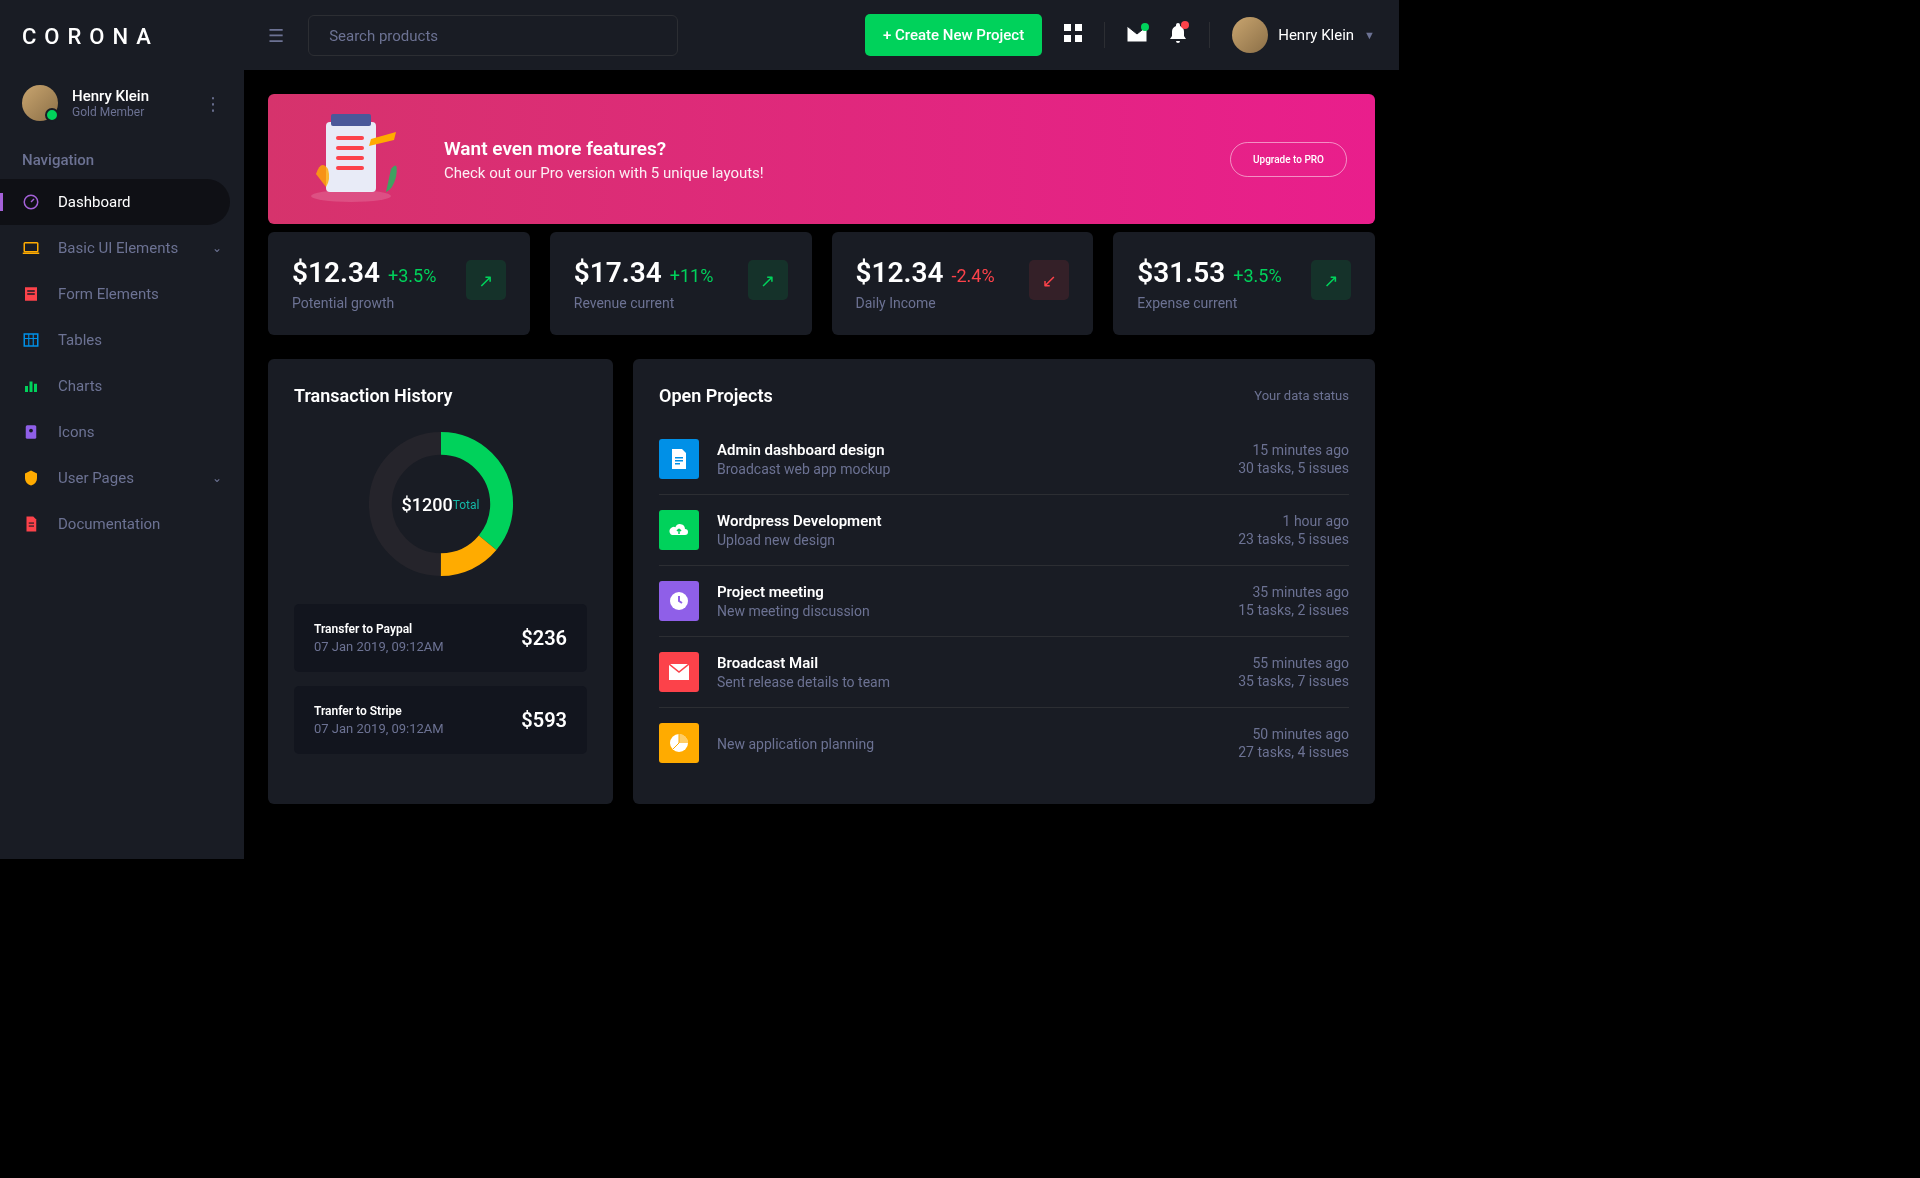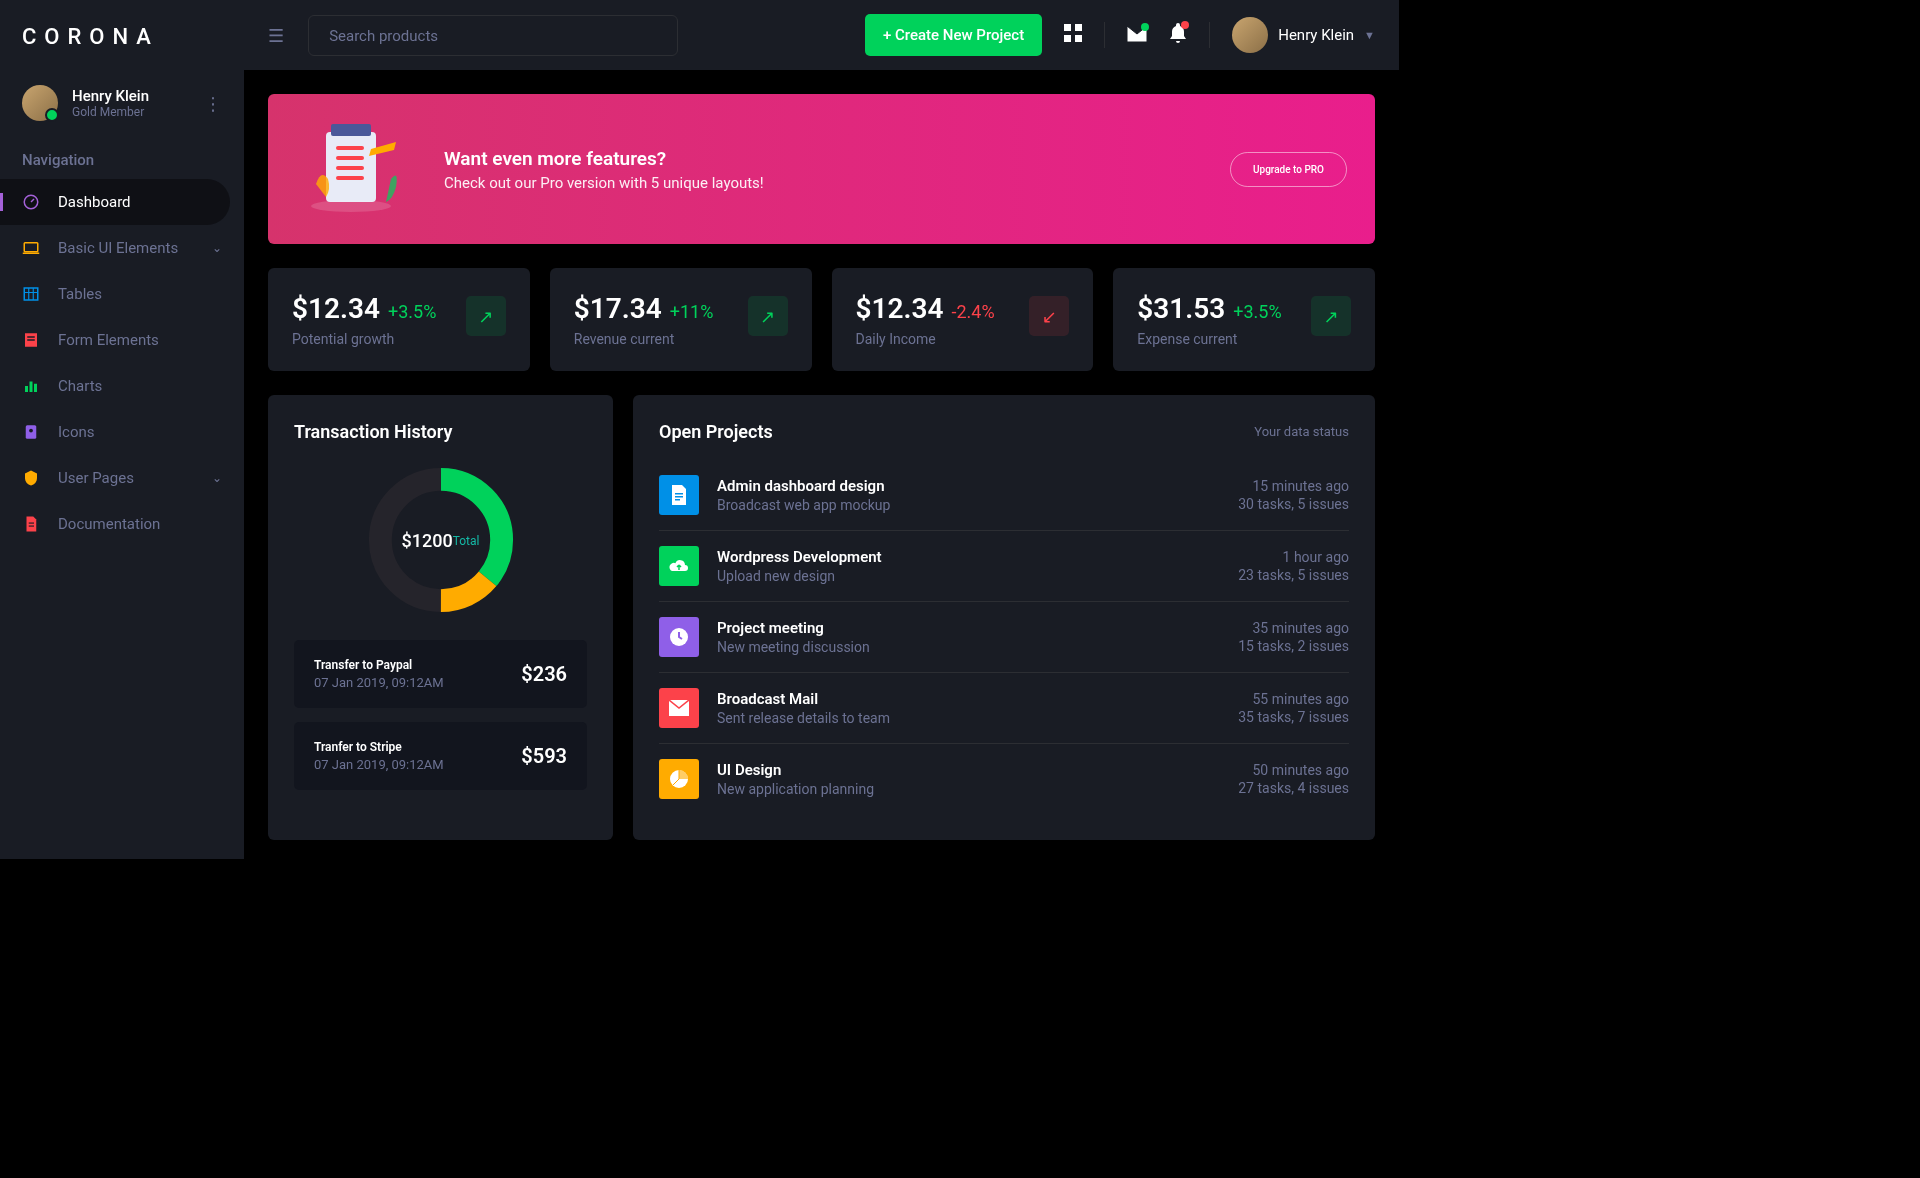--- a/index.html
+++ b/index.html
@@ -36,21 +36,21 @@
 .topbar-icon .dot { position: absolute; width: 8px; height: 8px; border-radius: 50%; top: -2px; right: -2px; }
 .dot.green { background: #00d25b; }
 .dot.red { background: #fc424a; }
 .topbar-divider { width: 1px; height: 26px; background: #2c2e33; }
 .topbar-user { display: flex; align-items: center; gap: 10px; cursor: pointer; }
 .topbar-avatar { width: 36px; height: 36px; border-radius: 50%; background: linear-gradient(135deg, #c9a56f, #8b6f47); }
 .topbar-username { font-size: 15px; color: #fff; }
 
 
 .content { padding: 24px; overflow-y: auto; flex: 1; }
-.promo { background: linear-gradient(90deg, #d6336c, #e91e8c); border-radius: 6px; padding: 30px 28px; display: flex; align-items: center; margin-bottom: 24px; position: relative; overflow: hidden; justify-content: flex-end; }
+.promo { background: linear-gradient(90deg, #d6336c, #e91e8c); border-radius: 6px; padding: 20px 28px; display: flex; align-items: center; margin-bottom: 8px; position: relative; overflow: hidden; justify-content: flex-end; }
 .promo-ill { width: 120px; height: 90px; margin-right: 28px; position: relative; }
 .promo-ill svg { width: 100%; height: 100%; }
 .promo-text h3 { font-size: 19px; font-weight: 600; margin-bottom: 4px; }
 .promo-text p { font-size: 15px; opacity: 0.92; }
 .promo-btn { margin-left: auto; border: 1px solid rgba(255,255,255,0.5); background: transparent; color: #fff; padding: 11px 22px; border-radius: 30px; font-size: 10px; font-weight: 500; cursor: pointer; }
 
 .stats-row { display: grid; grid-template-columns: repeat(4, 1fr); gap: 20px; margin-bottom: 24px; }
 .stat-card { background: #191c24; border-radius: 6px; padding: 24px; display: flex; justify-content: space-between; align-items: flex-start; }
 .stat-value { font-size: 28px; font-weight: 600; display: inline-block; }
 .stat-change { font-size: 18px; margin-left: 8px; }
@@ -120,37 +120,37 @@
           <span class="nav-icon" style="color:#ffab00">
             <svg width="18" height="18" viewBox="0 0 24 24">
               <rect x="3" y="5" width="18" height="12" rx="1" fill="none" stroke="currentColor" stroke-width="2"></rect>
               <path d="M1 19h22" stroke="currentColor" stroke-width="2"></path>
             </svg>
           </span>
           <span>Basic UI Elements</span>
           <span class="nav-chevron">⌄</span>
         </div>
         <div class="nav-item">
-          <span class="nav-icon" style="color:#0090e7">
-            <svg width="18" height="18" viewBox="0 0 24 24">
-              <rect x="3" y="4" width="18" height="16" fill="none" stroke="currentColor" stroke-width="2"></rect>
-              <path d="M3 10h18M9 4v16M15 4v16" stroke="currentColor" stroke-width="1.5"></path>
-            </svg>
-          </span>
-          <span>Tables</span>
-        </div>
-        <div class="nav-item">
           <span class="nav-icon" style="color:#fc424a">
             <svg width="18" height="18" viewBox="0 0 24 24">
               <rect x="4" y="3" width="16" height="18" fill="currentColor"></rect>
               <rect x="7" y="7" width="10" height="2" fill="#191c24"></rect>
               <rect x="7" y="11" width="10" height="2" fill="#191c24"></rect>
             </svg>
           </span>
           <span>Form Elements</span>
+        </div>
+        <div class="nav-item">
+          <span class="nav-icon" style="color:#0090e7">
+            <svg width="18" height="18" viewBox="0 0 24 24">
+              <rect x="3" y="4" width="18" height="16" fill="none" stroke="currentColor" stroke-width="2"></rect>
+              <path d="M3 10h18M9 4v16M15 4v16" stroke="currentColor" stroke-width="1.5"></path>
+            </svg>
+          </span>
+          <span>Tables</span>
         </div>
         <div class="nav-item">
           <span class="nav-icon" style="color:#00d25b">
             <svg width="18" height="18" viewBox="0 0 24 24">
               <rect x="4" y="12" width="4" height="8" fill="currentColor"></rect>
               <rect x="10" y="6" width="4" height="14" fill="currentColor"></rect>
               <rect x="16" y="9" width="4" height="11" fill="currentColor"></rect>
             </svg>
           </span>
           <span>Charts</span>
@@ -386,21 +386,20 @@
               </div>
               <div class="project-row">
                 <div class="proj-icon" style="background:#ffab00;color:#ffab00">
                   <svg width="20" height="20" viewBox="0 0 20 20">
                     <circle cx="10" cy="10" r="9" fill="#fff"></circle>
                     <path d="M10 10V1a9 9 0 019 9z" fill="currentColor" opacity="0.6"></path>
                     <path d="M10 1v9l-6.4 6.4" stroke="currentColor" stroke-width="1"></path>
                   </svg>
                 </div>
                 <div class="proj-info">
-                  <div class="proj-title">UI Design</div>
                   <div class="proj-sub">New application planning</div>
                 </div>
                 <div class="proj-meta">
                   <div class="proj-time">50 minutes ago</div>
                   <div class="proj-tasks">27 tasks, 4 issues</div>
                 </div>
               </div>
             </div>
         </div>
       </div>

